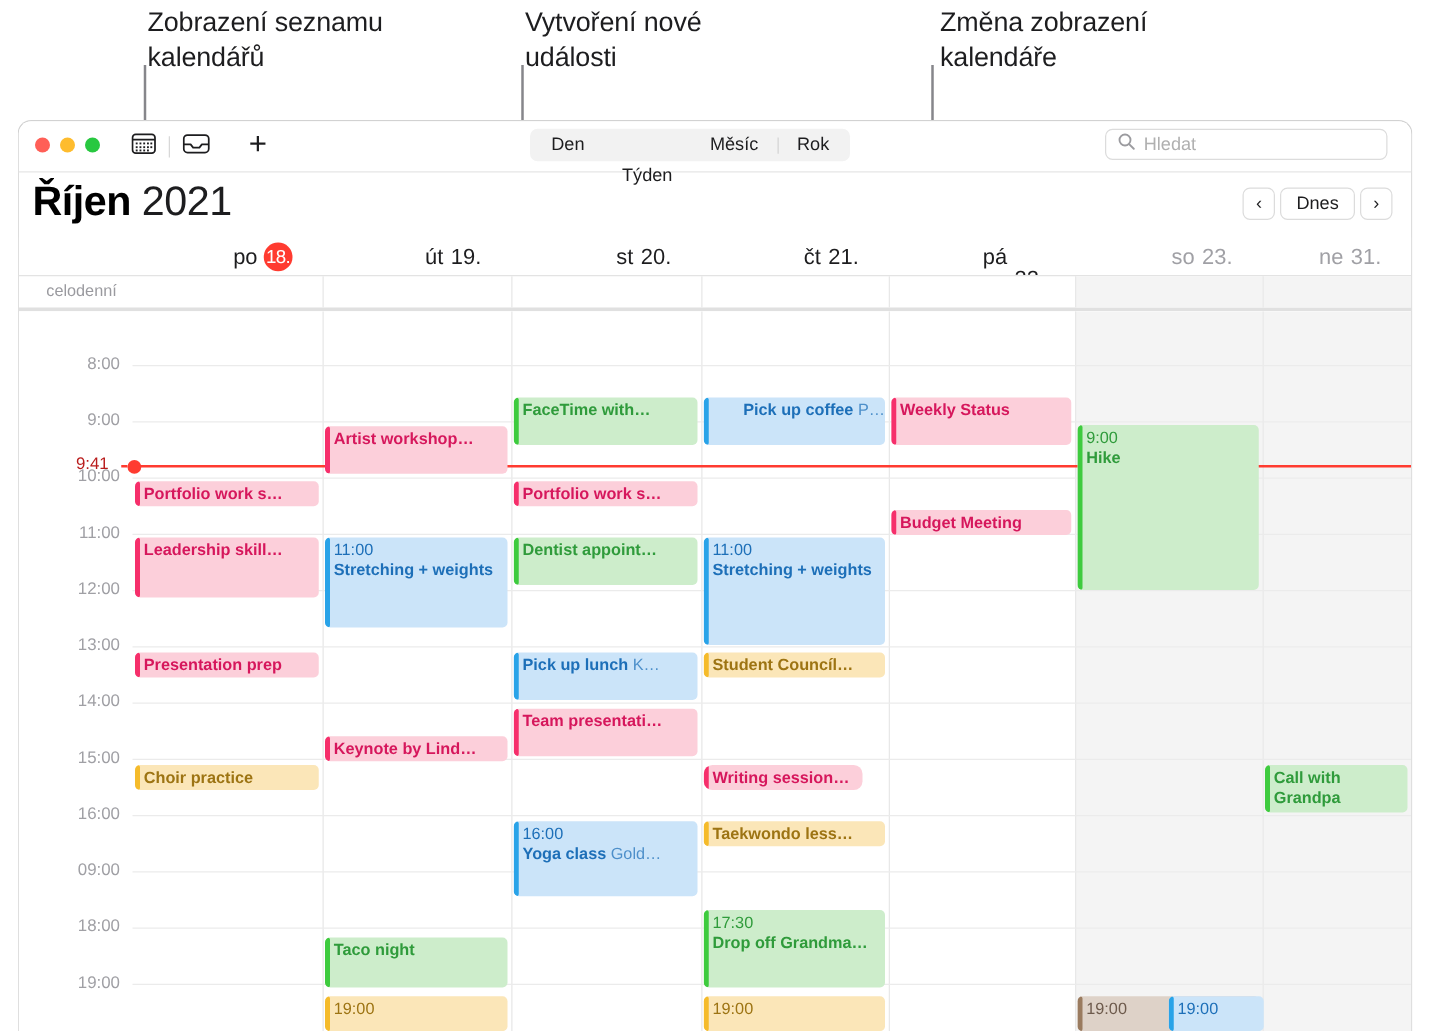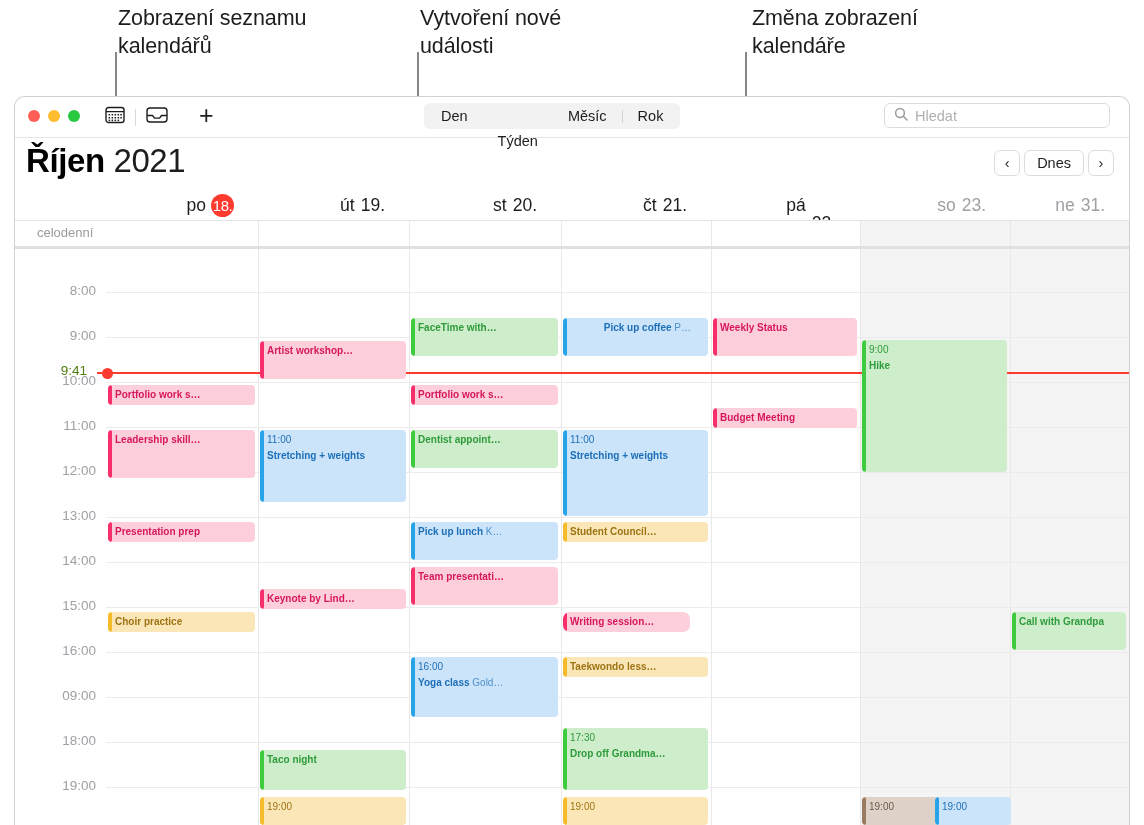--- a/index.html
+++ b/index.html
@@ -128,28 +128,28 @@
   
   .gridwrap{position:relative;height:578px;overflow:hidden;background:#fff;}
   .weekend-shade{position:absolute;top:0;bottom:0;background:#f4f4f4;}
   .vline{position:absolute;top:0;bottom:0;width:1px;background:#e8e8e8;}
   .hline{position:absolute;left:91px;right:0;height:1px;background:#ebebeb;}
   .timecol-lbl{position:absolute;left:0;width:81px;text-align:right;font-size:13.5px;color:#a0a0a5;}
 
   
   .nowline{position:absolute;left:91px;right:0;height:1.5px;background:#ff3b30;}
   .nowdot{position:absolute;width:11px;height:11px;border-radius:50%;background:#ff3b30;}
-  .nowtime{position:absolute;left:0;width:72px;text-align:right;font-size:13.5px;color:#4d7c0f;font-weight:500;}
+  .nowtime{position:absolute;left:0;width:72px;text-align:right;font-size:13.5px;color:#b91c1c;font-weight:500;}
   .nowtick{position:absolute;width:5px;height:1.5px;background:#ff3b30;}
 
   
   .ev{
     position:absolute;border-radius:4px;overflow:hidden;
-    box-sizing:border-box;padding:2px 17px 2px 7px;
-    font-size:10px;line-height:16px;
+    box-sizing:border-box;padding:2px 0 2px 7px;
+    font-size:13px;line-height:16px;
   }
   .ev .bar{position:absolute;left:0;top:0;bottom:0;width:3.5px;border-radius:2px;}
   .ev .tm{font-weight:400;display:block;}
   .ev .ti{font-weight:bold;}
   .ev .sub{font-weight:400;opacity:.72;}
 
   .ev.pink{background:#fccfda;color:#d6175c;}
   .ev.pink .bar{background:#f62f6b;}
   .ev.blue{background:#cbe4f9;color:#1d6fb8;}
   .ev.blue .bar{background:#29a3e8;}

